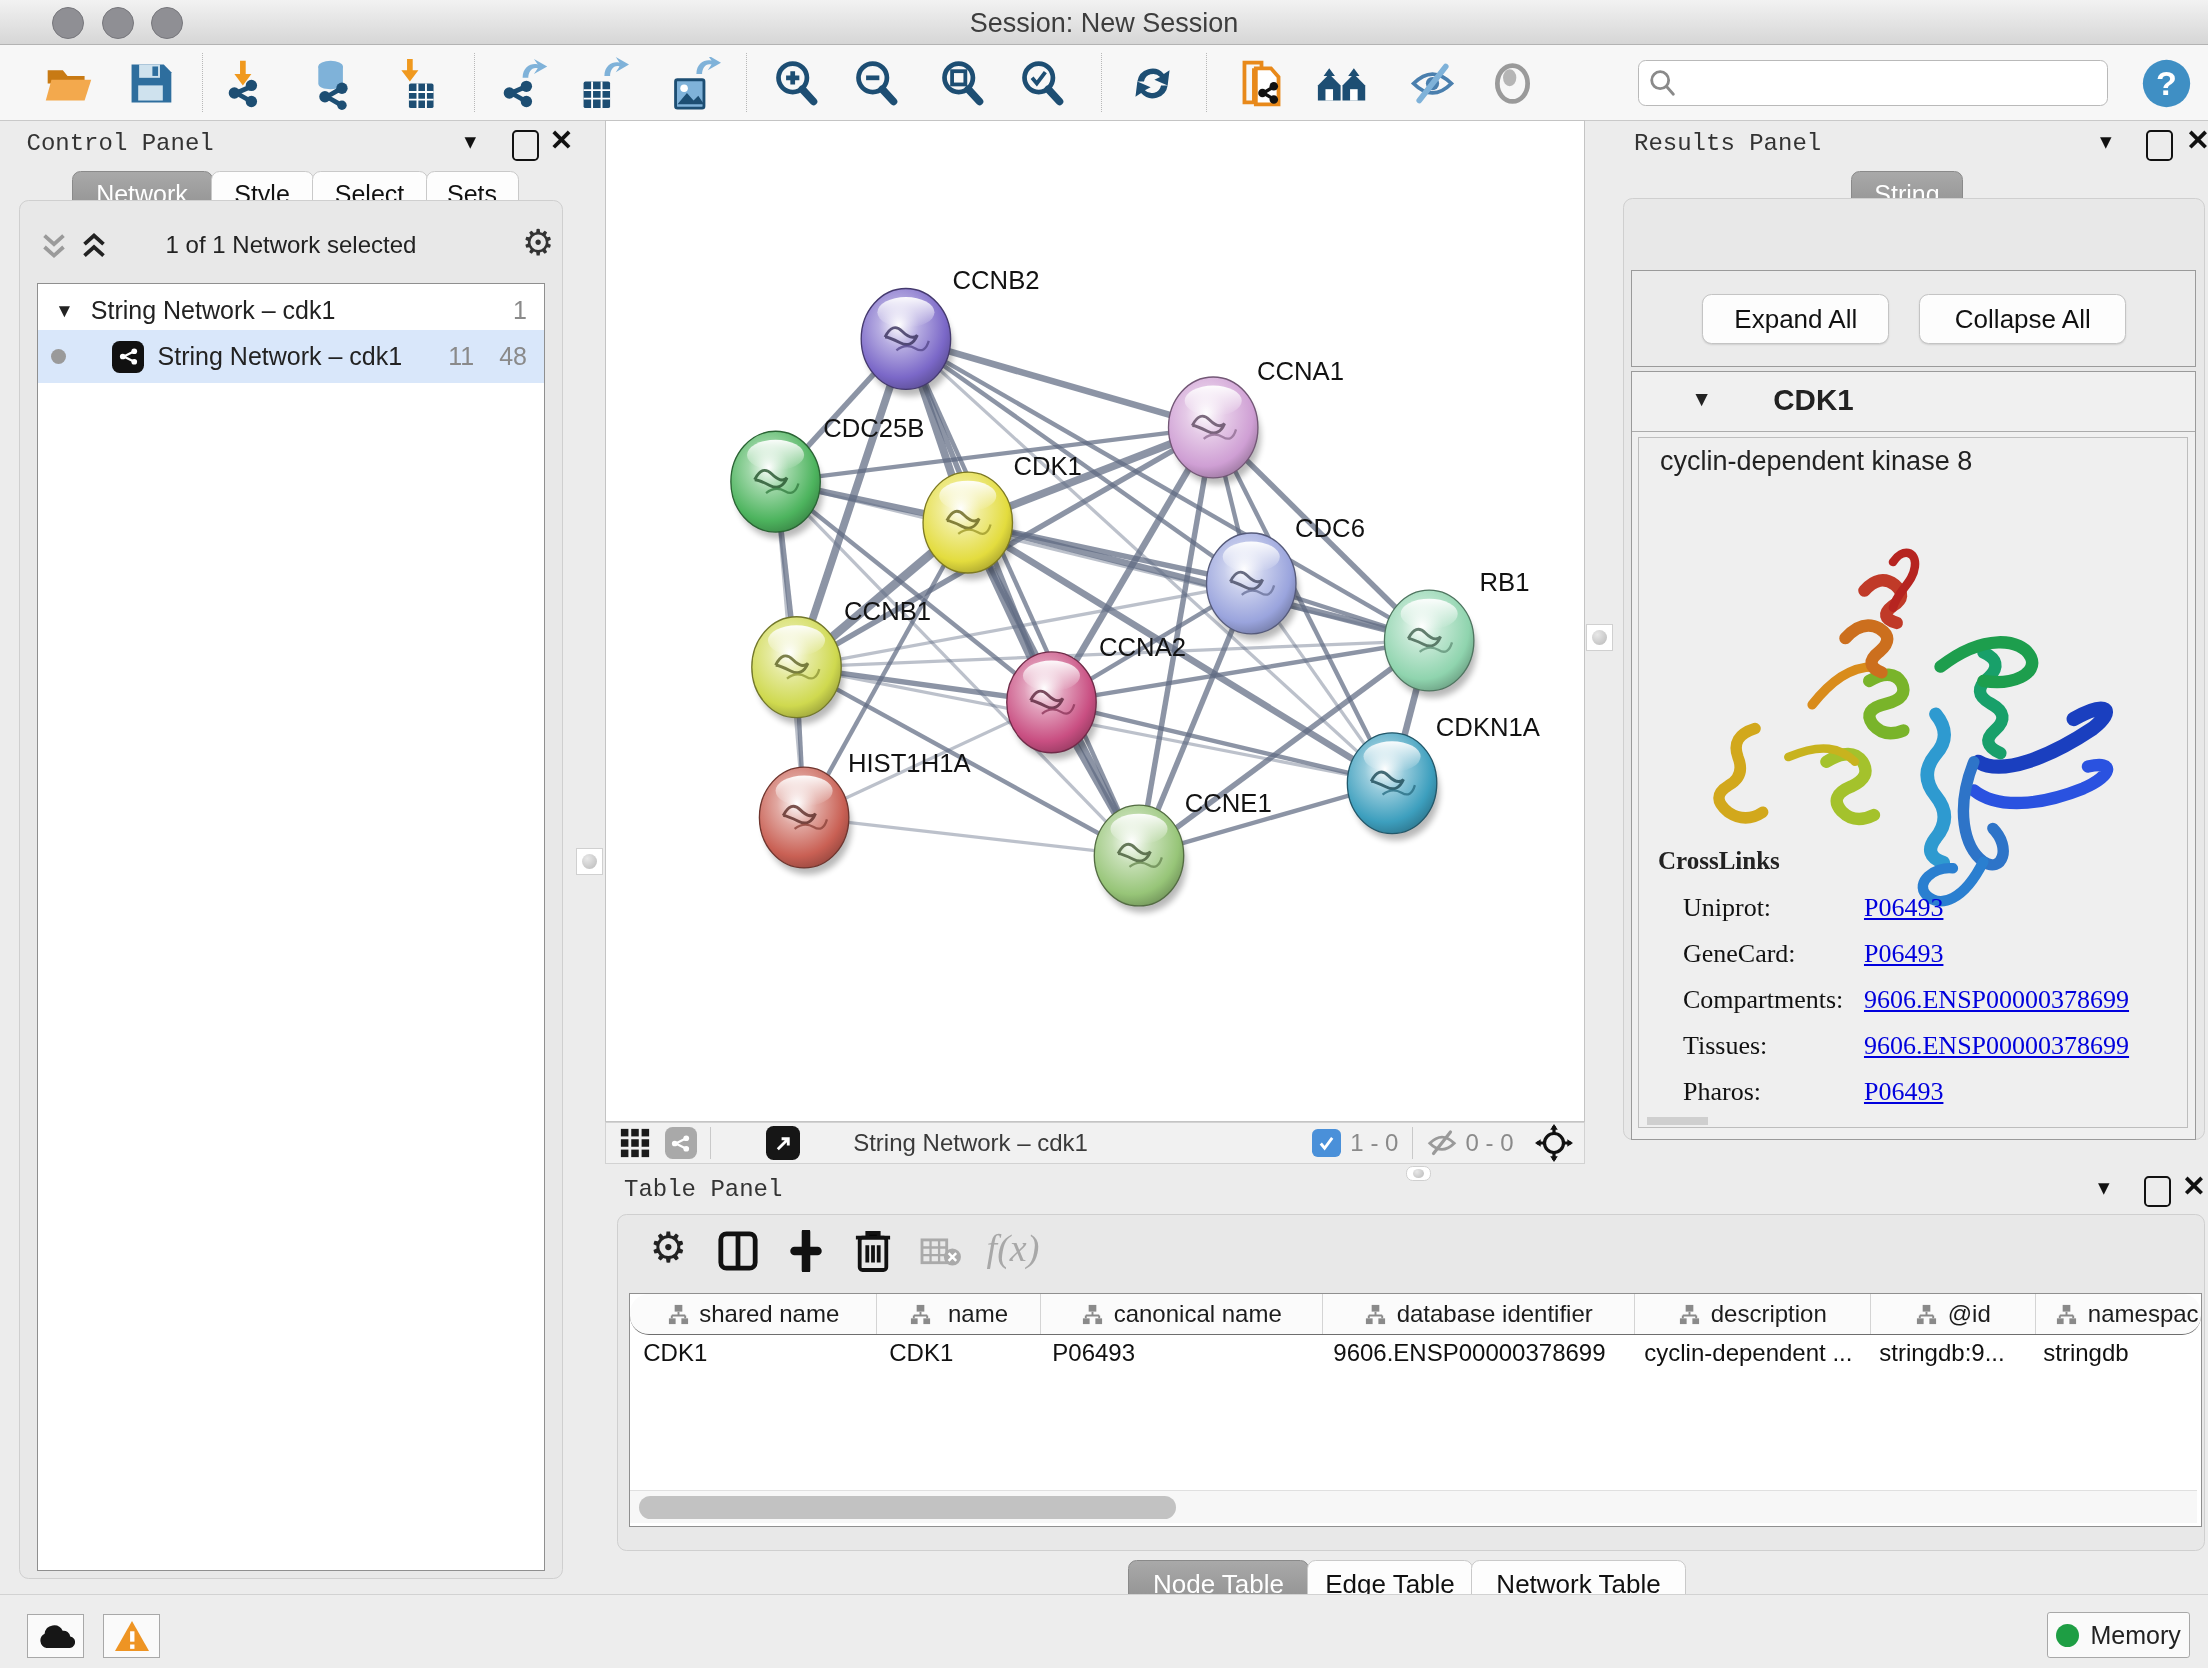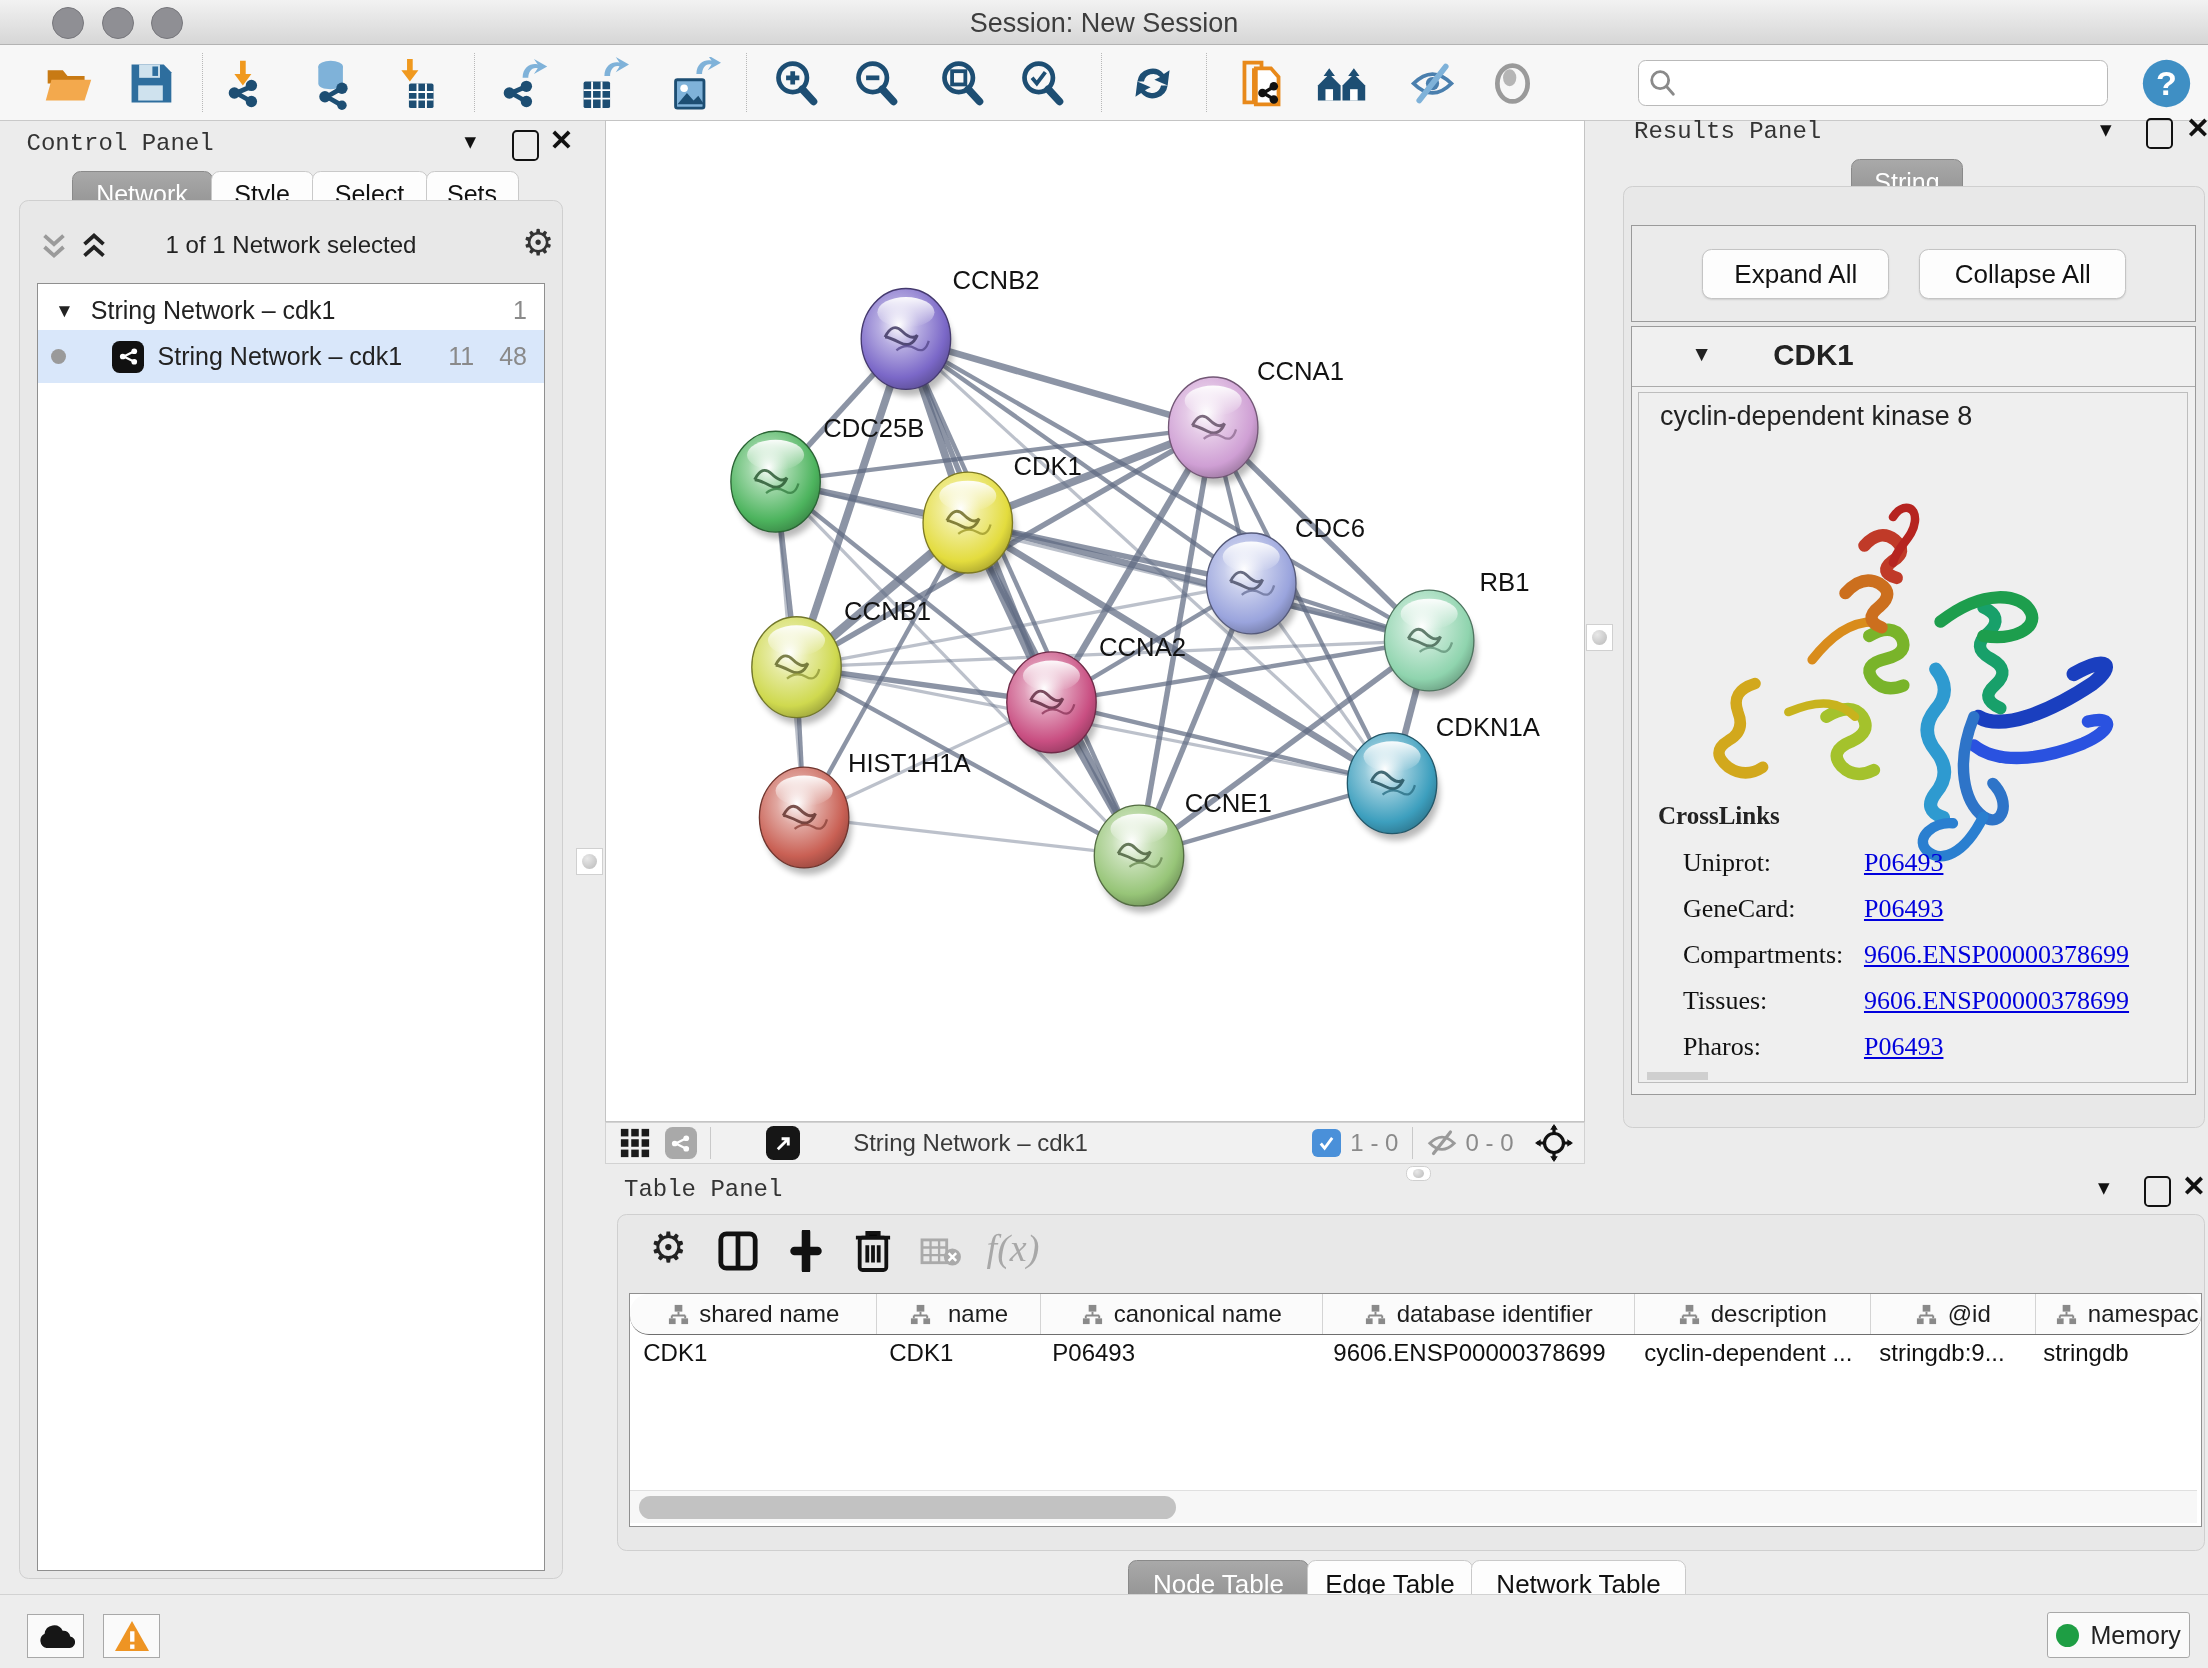--- a/index.html
+++ b/index.html
@@ -46,21 +46,21 @@
     border:1px solid #c4c4c4;box-sizing:border-box;padding-left:44px;}
   .netbar{left:605px;top:1122px;width:980px;height:42px;background:#f1f1f1;
     border:1px solid #d2d2d2;box-sizing:border-box;display:flex;align-items:center;}
   .netbar .lbl{font-size:24px;color:#3a3a3a;}
   .nsep{width:1px;height:32px;background:#c9c9c9;margin:0 13.3px;}
   .grip{position:absolute;background:#fff;border:1px solid #d0d0d0;display:flex;
     align-items:center;justify-content:center;}
   .gripdot{width:15px;height:15px;border-radius:50%;
     background:radial-gradient(circle at 35% 30%,#e8e8e8,#b9b9b9);}
   
-  .rsbox{position:absolute;background:#efefef;border:1.9px solid #9a9a9a;}
+  .rsbox{position:absolute;background:#efefef;border:1.9px solid #9a9a9a;margin-top:33px;}
   .btn{position:absolute;background:#fdfdfd;border:1px solid #c4c4c4;border-radius:9.5px;
     display:flex;align-items:center;justify-content:center;font-size:26px;color:#111;
     box-shadow:0 1px 1.9px rgba(0,0,0,.12);}
   .serif{font-family:"Liberation Serif",serif;}
   .xlrow{display:flex;font-size:26px;margin-bottom:16px;}
   .xlrow .xl-label{width:181px;color:#111;}
   .xlrow a{color:#0000dd;text-decoration:underline;}
   
   .thead{display:flex;background:#fbfbfb;border-bottom:1.9px solid #6e6e6e;height:40px;border-radius:19px;}
   .thcell{display:flex;align-items:center;justify-content:center;gap:9.5px;
@@ -592,21 +592,21 @@
   </div>
 
   <div class="grip" style="left:1406px;top:1166px;width:23px;height:13.3px;border-radius:6.7px">
       <div class="gripdot" style="width:11.4px;height:9.5px"></div>
     </div>
 
   <div class="grip" style="left:1586px;top:624px;width:25px;height:25px">
       <div class="gripdot"></div>
     </div>
 
-  <div class="abs" style="left:1617px;top:108px;width:592px;height:1039px">
+  <div class="abs" style="left:1617px;top:120px;width:592px;height:1039px">
     <span class="abs panel-title" style="left:17px;top:9.5px">Results Panel</span>
     <span class="wctl" style="left:483px;top:7.6px">▾</span>
     <span class="wbox" style="left:529px;top:9.5px"></span>
     <span class="wx" style="left:569px;top:3.8px">✕</span>
 
     <div class="tabbtn active" style="left:234px;top:51px;width:110px">
         <span>String</span>
       </div>
 
     <div class="abs graybox" style="left:5.7px;top:78px;width:580px;height:940px">

